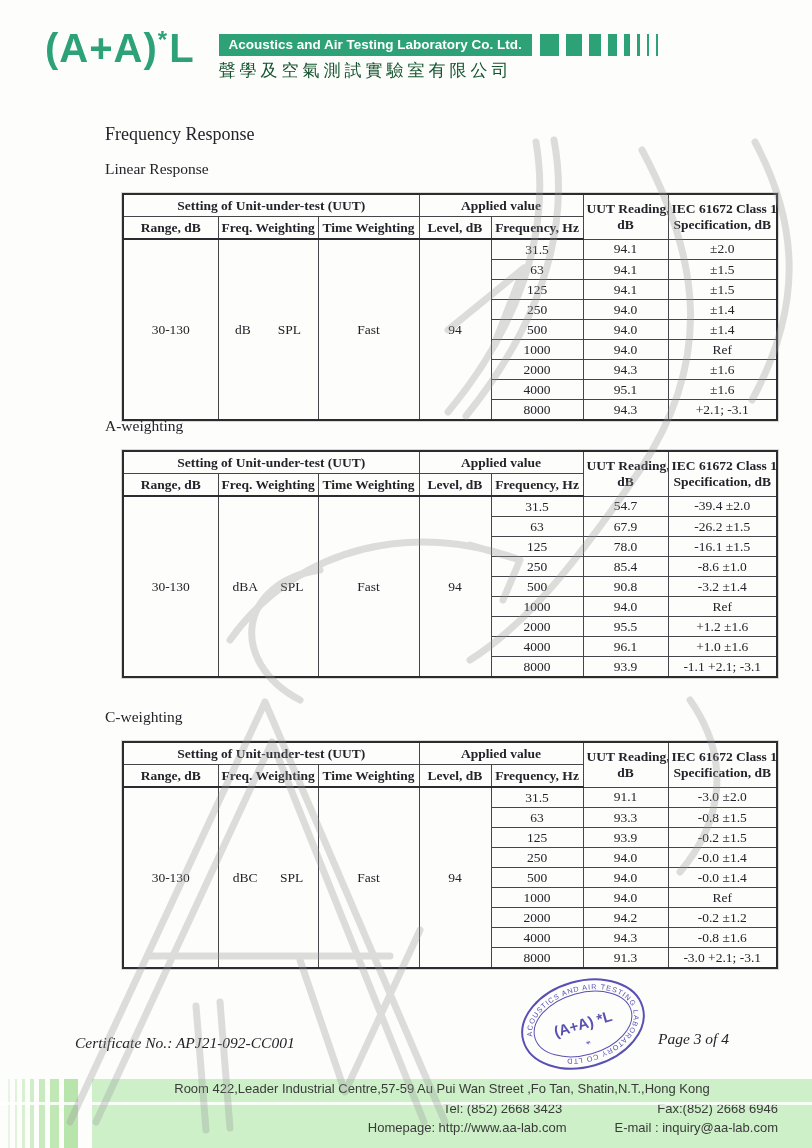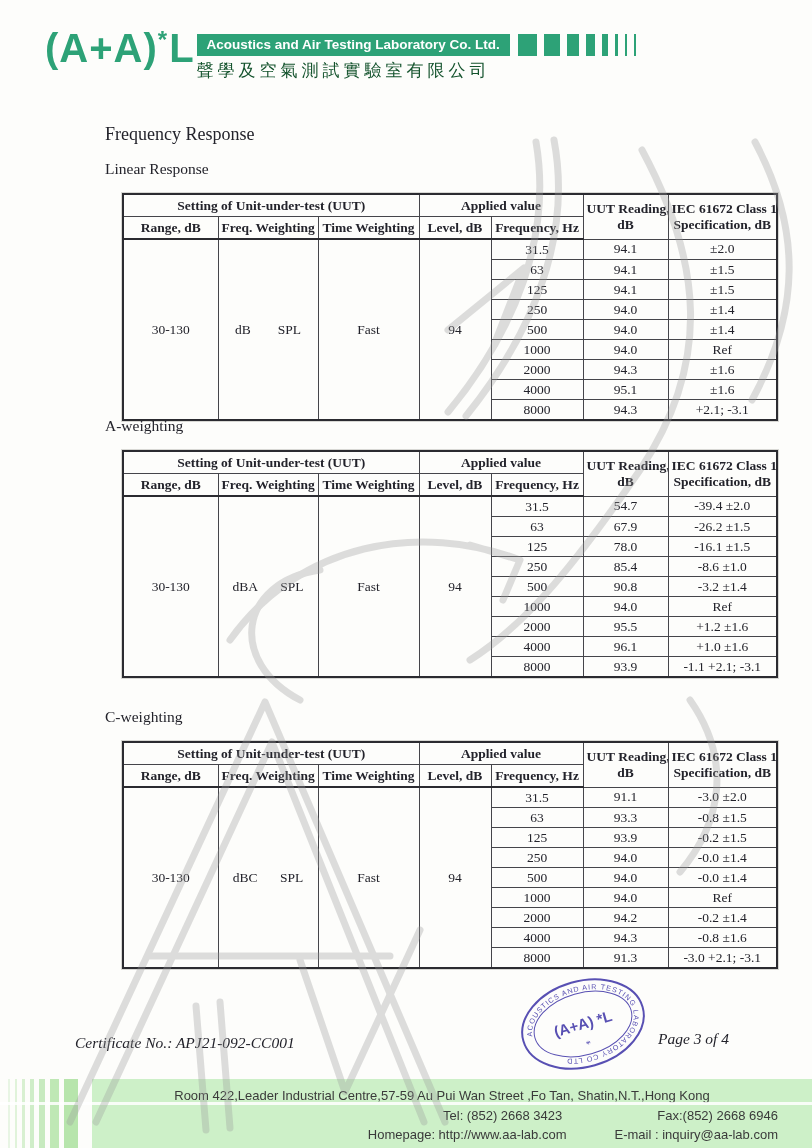--- a/index.html
+++ b/index.html
@@ -6,21 +6,21 @@
   .page{
     position:relative; width:812px; height:1148px; margin:0 auto;
     background:#fdfdfb; overflow:hidden;
     font-family:"Liberation Serif", serif; color:#23232b;
   }
   
   .letterhead{position:absolute; left:45px; top:28px; display:flex; align-items:flex-start;}
   .logo{font-family:"Liberation Sans", sans-serif; font-weight:bold; color:#2da277;
         font-size:40px; line-height:1; letter-spacing:1px; white-space:nowrap;}
   .logo sup{font-size:24px; vertical-align:14px; letter-spacing:2px;}
-  .banner-wrap{margin-left:2px; margin-top:6px;}
+  .banner-wrap{margin-left:24px; margin-top:6px;}
   .banner-row{display:flex; align-items:stretch;}
   .banner{
     background:#2da277; color:#fff; font-family:"Liberation Sans", sans-serif;
     font-weight:bold; font-size:13.5px; padding:3px 10px 4px 10px; white-space:nowrap;
   }
   .bars{display:flex; align-items:stretch; margin-left:8px;}
   .bars i{display:block; background:#2da277; margin-right:7px;}
   .bars i:nth-child(1){width:19px}.bars i:nth-child(2){width:16px}
   .bars i:nth-child(3){width:12px}.bars i:nth-child(4){width:9px}
   .bars i:nth-child(5){width:6px}.bars i:nth-child(6){width:3px}
@@ -59,21 +59,21 @@
   .stripes{position:absolute; left:8px; top:0; bottom:0; display:flex; gap:5px;}
   .stripes i{display:block;}
   .stripes i:nth-child(1){width:2px;background:rgba(170,224,158,.25)}
   .stripes i:nth-child(2){width:2px;background:rgba(170,224,158,.35)}
   .stripes i:nth-child(3){width:3px;background:rgba(170,224,158,.45)}
   .stripes i:nth-child(4){width:4px;background:rgba(170,224,158,.55)}
   .stripes i:nth-child(5){width:6px;background:rgba(170,224,158,.65)}
   .stripes i:nth-child(6){width:9px;background:rgba(170,224,158,.75)}
   .stripes i:nth-child(7){width:14px;background:rgba(170,224,158,.85)}
   .band{position:absolute; left:92px; right:0; top:0; bottom:0; background:#cdf0c8;}
-  .band-text{position:relative; padding:7px 34px 0 14px; font-family:"Liberation Sans", sans-serif;
+  .band-text{position:relative; padding:0 34px 0 14px; font-family:"Liberation Sans", sans-serif;
              font-size:13px; color:#3a3a3a; line-height:1.5;}
   .f-line1{text-align:center;}
   .f-line2{display:flex; justify-content:flex-end; gap:95px;}
   .f-line3{display:flex; justify-content:flex-end; gap:48px;}
   .scan-line{position:absolute; left:0; top:1102px; width:812px; height:3px;
              background:rgba(255,255,255,.85); z-index:3;}
   
   .watermark{position:absolute; inset:0; z-index:10; pointer-events:none; opacity:.32;}
 </style>
 </head>
@@ -339,21 +339,21 @@
               <td>-0.0 ±1.4</td>
             </tr>
             <tr>
               <td>1000</td>
               <td>94.0</td>
               <td>Ref</td>
             </tr>
             <tr>
               <td>2000</td>
               <td>94.2</td>
-              <td>-0.2 ±1.4</td>
+              <td>-0.2 ±1.2</td>
             </tr>
             <tr>
               <td>4000</td>
               <td>94.3</td>
               <td>-0.8 ±1.6</td>
             </tr>
             <tr>
               <td>8000</td>
               <td>91.3</td>
               <td>-3.0 +2.1; -3.1</td>

